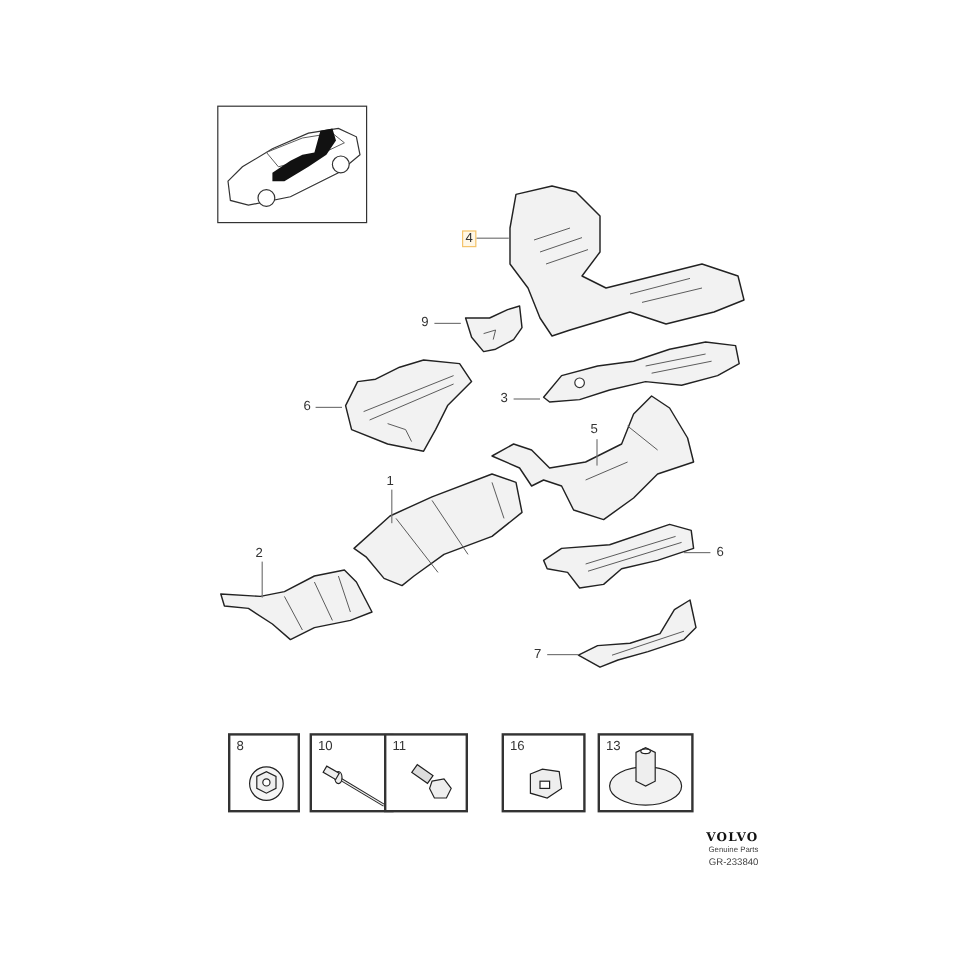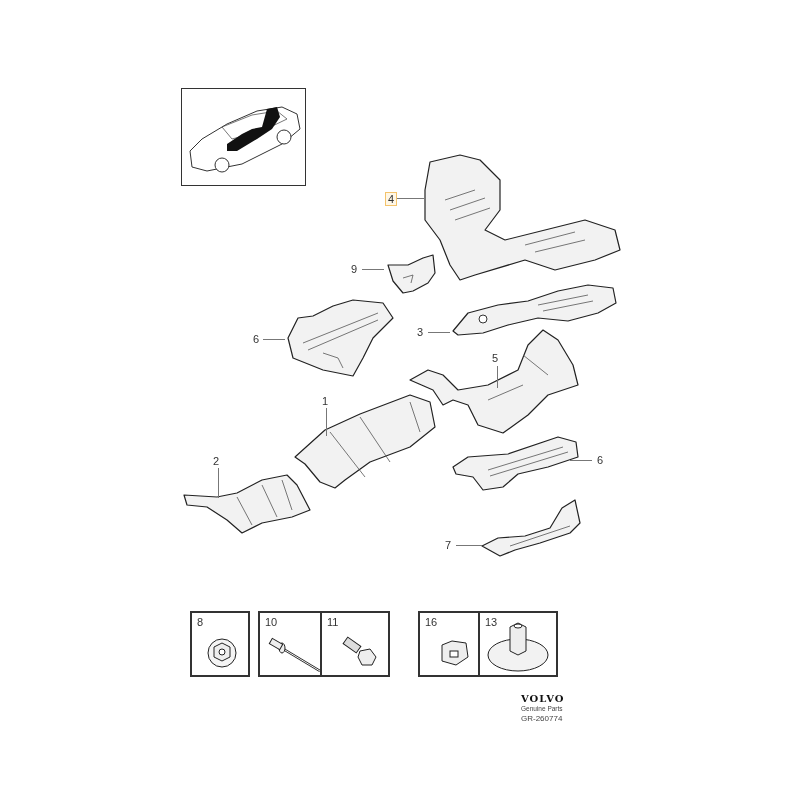--- a/index.html
+++ b/index.html
@@ -5,21 +5,21 @@
   html, body { margin: 0; padding: 0; background: #ffffff; }
   body { width: 800px; height: 800px; position: relative; overflow: hidden; font-family: "Liberation Sans", sans-serif; color: #222; }
   .abs { position: absolute; }
   .thumb { left: 181px; top: 88px; width: 125px; height: 98px; border: 1.5px solid #333; background: #fff; box-sizing: border-box; }
   .callout { font-size: 11px; color: #333; position: absolute; line-height: 12px; }
   .callout.hl { border: 1px solid #f4c36b; background: #fff7e6; padding: 0 2px; }
   .leader { position: absolute; height: 1px; background: #777; }
   .vleader { position: absolute; width: 1px; background: #777; }
   .hw-box { position: absolute; top: 611px; width: 70px; height: 66px; border: 2px solid #333; box-sizing: border-box; background: #fff; }
   .hw-num { position: absolute; left: 5px; top: 3px; font-size: 11px; color: #333; }
-  .brand { position: absolute; left: 521px; top: 693px; text-align: left; width: 56px; }
+  .brand { position: absolute; left: 576px; top: 693px; text-align: right; width: 56px; }
   .brand .logo { font-family: "DejaVu Serif", serif; font-weight: bold; font-size: 10px; letter-spacing: 1px; color: #111; }
   .brand .sub { font-size: 6.5px; color: #444; margin-top: 1px; }
   .brand .code { font-size: 8px; color: #444; margin-top: 2px; }
   svg.part { position: absolute; overflow: visible; }
   .part path, .part polygon, .part polyline { fill: #f2f2f2; stroke: #222; stroke-width: 1.2; stroke-linejoin: round; }
   .part .detail { fill: none; stroke: #555; stroke-width: 0.8; }
 </style>
 </head>
 <body>
 
@@ -125,26 +125,26 @@
 </div>
 
 <div class="hw-box" style="left:418px">
   <span class="hw-num">16</span>
   <svg width="66" height="62">
     <polygon points="22,32 32,28 46,30 48,44 36,52 22,48" fill="#eee" stroke="#222"></polygon>
     <rect x="30" y="38" width="8" height="6" fill="#fff" stroke="#222"></rect>
   </svg>
 </div>
 
-<div class="hw-box" style="left:478px;width:80px">
+<div class="hw-box" style="left:498px;width:80px">
   <span class="hw-num">13</span>
   <svg width="76" height="62">
     <ellipse cx="38" cy="42" rx="30" ry="16" fill="#f2f2f2" stroke="#222"></ellipse>
     <polygon points="30,14 38,10 46,14 46,38 38,42 30,38" fill="#eee" stroke="#222"></polygon>
     <ellipse cx="38" cy="13" rx="4" ry="2" fill="#fff" stroke="#222"></ellipse>
   </svg>
 </div>
 
 <div class="brand">
   <div class="logo">VOLVO</div>
   <div class="sub">Genuine Parts</div>
-  <div class="code">GR-260774</div>
+  <div class="code">GR-233840</div>
 </div>
 
 </body></html>

